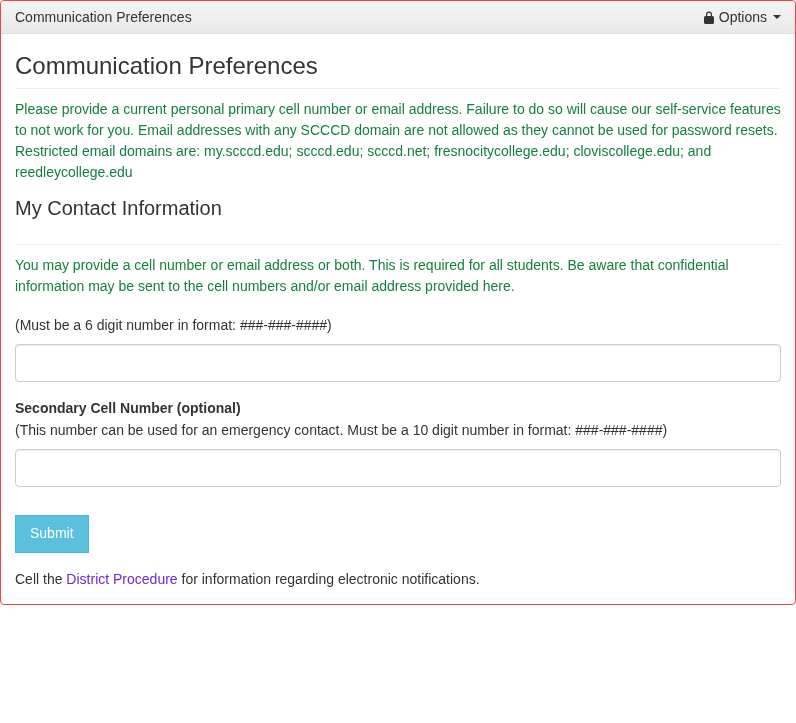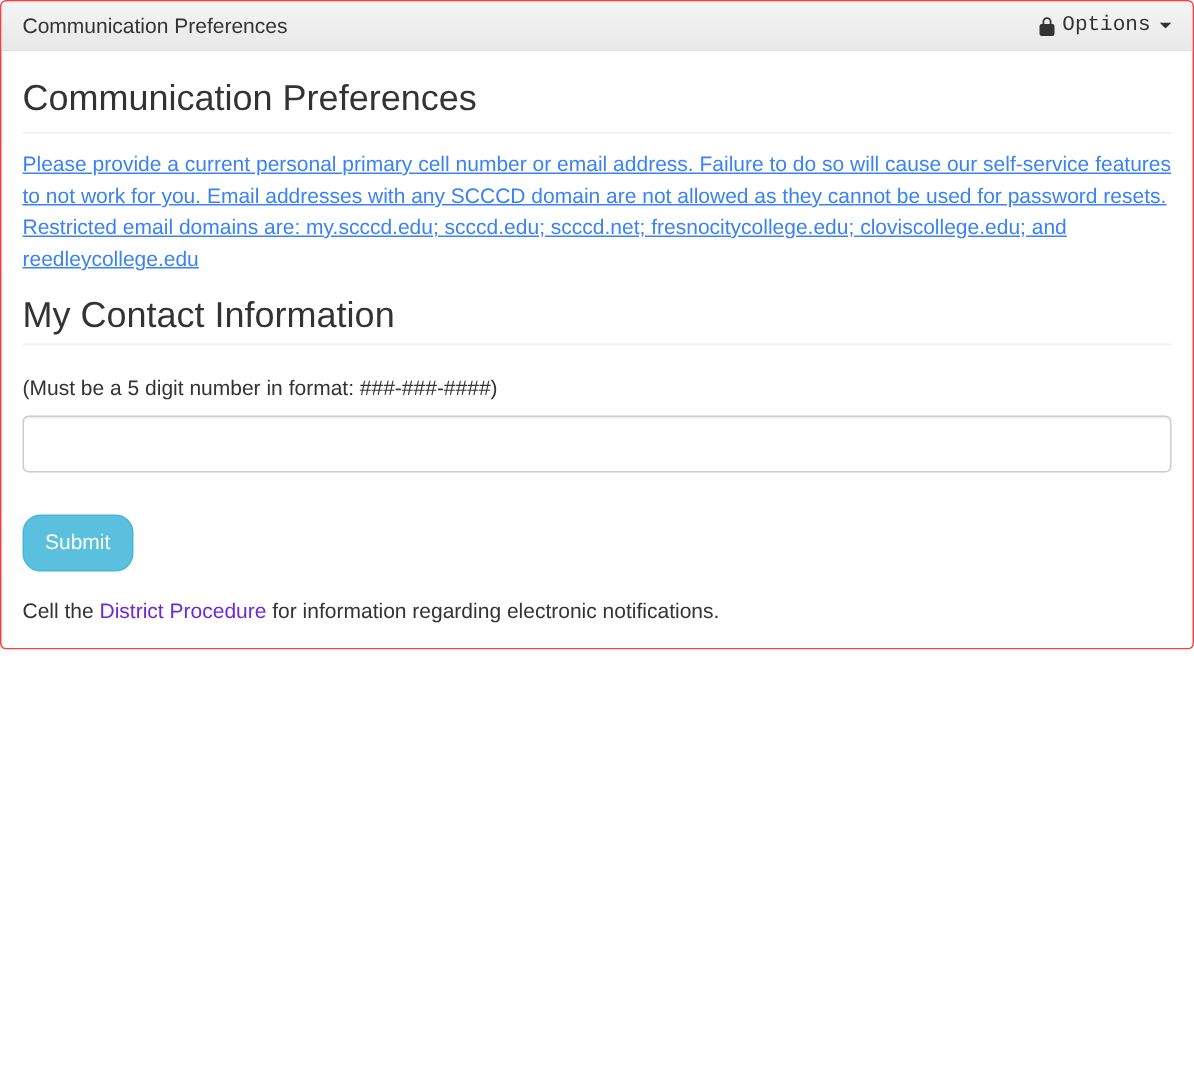--- a/index.html
+++ b/index.html
@@ -30,21 +30,20 @@
       font-weight: normal;
       color: #333;
     }
     .options-btn {
       display: flex;
       align-items: center;
       gap: 4px;
       cursor: pointer;
       color: #333;
       font-size: 14px;
-      font-family: Liberation Mono, monospace;
     }
     .lock-icon svg { display: block; }
     .caret {
       display: inline-block;
       width: 0;
       height: 0;
       margin-left: 2px;
       vertical-align: middle;
       border-top: 4px dashed #333;
       border-right: 4px solid transparent;
@@ -55,32 +54,31 @@
     }
     h2.page-heading {
       font-size: 24px;
       font-weight: 500;
       color: #333;
       margin: 8px 0 8px;
       padding-bottom: 8px;
       border-bottom: 1px solid #eee;
     }
     h3.section-heading {
-      font-size: 24px;
+      font-size: 20px;
       font-weight: 500;
       color: #333;
       margin: 14px 0 8px;
-      padding-bottom: 4px;
+      padding-bottom: 24px;
       border-bottom: 1px solid #eee;
     }
     p.desc {
       margin: 10px 0 8px;
       line-height: 1.5;
-      color: #3b82f6;
-      text-decoration: underline;
+      color: #15803d;
     }
     .form-group {
       margin-top: 18px;
     }
     .form-label {
       font-weight: bold;
       color: #333;
       display: block;
       margin-bottom: 4px;
     }
@@ -108,21 +106,21 @@
       margin-top: 28px;
       margin-bottom: 10px;
       font-size: 14px;
       font-weight: normal;
       line-height: 1.4;
       text-align: center;
       white-space: nowrap;
       vertical-align: middle;
       cursor: pointer;
       border: 1px solid transparent;
-      border-radius: 12px;
+      border-radius: 0;
       color: #fff;
       background-color: #5bc0de;
       border-color: #46b8da;
     }
     .footer-text {
       margin-top: 6px;
       color: #333;
       line-height: 1.5;
     }
     a.link {
@@ -147,26 +145,32 @@
     </span>
   </div>
   <div class="panel-body">
 
     <h2 class="page-heading">Communication Preferences</h2>
 
     <p class="desc">Please provide a current personal primary cell number or email address. Failure to do so will cause our self-service features to not work for you. Email addresses with any SCCCD domain are not allowed as they cannot be used for password resets. Restricted email domains are: my.scccd.edu; scccd.edu; scccd.net; fresnocitycollege.edu; cloviscollege.edu; and reedleycollege.edu</p>
 
     <h3 class="section-heading">My Contact Information</h3>
 
+    <p class="desc">You may provide a cell number or email address or both. This is required for all students. Be aware that confidential information may be sent to the cell numbers and/or email address provided here.</p>
 
     <div class="form-group">
-      <div class="form-hint">(Must be a 5 digit number in format: ###-###-####)</div>
+      <div class="form-hint">(Must be a 6 digit number in format: ###-###-####)</div>
       <input type="text" class="form-control" value="" style="">
     </div>
 
+    <div class="form-group">
+      <label class="form-label">Secondary Cell Number (optional)</label>
+      <div class="form-hint">(This number can be used for an emergency contact. Must be a 10 digit number in format: ###-###-####)</div>
+      <input type="text" class="form-control" value="" style="">
+    </div>
 
 
     <button class="btn-submit">Submit</button>
 
     <p class="footer-text">
       <span>Cell the </span><a href="#" class="link">District Procedure</a><span> for information regarding electronic notifications.</span>
     </p>
 
   </div>
 </div>

